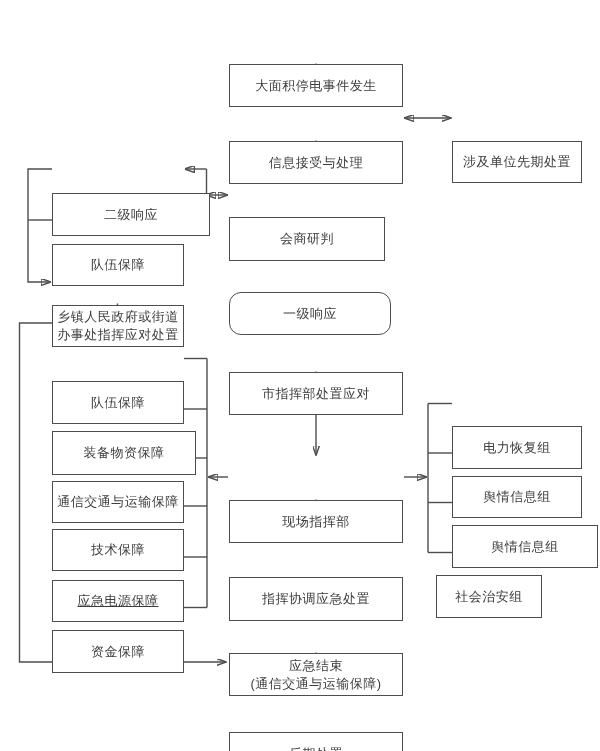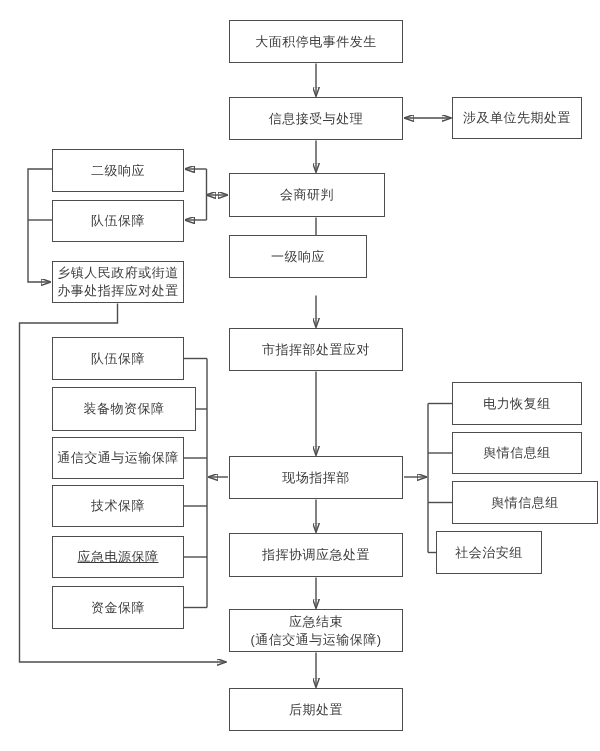--- a/index.html
+++ b/index.html
@@ -33,20 +33,21 @@
     background: #ffffff;
     color: var(--text, #3c3c3c);
     font-size: 13px;
     display: flex;
     flex-direction: column;
     align-items: center;
     justify-content: center;
     text-align: center;
     line-height: 18px;
     letter-spacing: 0.5px;
+    margin-top: 44px;
   }
 </style>
 </head>
 <body>
 
 <div id="canvas">
 
   <svg id="connectors" viewBox="0 0 600 751" xmlns="http://www.w3.org/2000/svg">
     <defs>
       <marker id="ah" viewBox="0 0 10 7" markerWidth="10" markerHeight="7" refX="9.5" refY="3.5" orient="auto-start-reverse" markerUnits="userSpaceOnUse">
@@ -91,32 +92,32 @@
     <line x1="428" y1="552.5" x2="452" y2="552.5"></line>
     <line x1="404" y1="477" x2="426.5" y2="477" marker-end="url(#ah)"></line>
   </svg>
 
   <div class="node" style="left:229px; top:20px; width:174px; height:43px;">大面积停电事件发生</div>
 
   <div class="node" style="left:229px; top:97px; width:174px; height:43px;">信息接受与处理</div>
 
   <div class="node" style="left:452px; top:97px; width:130px; height:42px;">涉及单位先期处置</div>
 
-  <div class="node" style="left:52px; top:149px; width:132px; height:43px;">二级响应</div>
+  <div class="node" style="left:52px; top:149px; width:158px; height:43px;">二级响应</div>
 
   <div class="node" style="left:52px; top:200px; width:132px; height:42px;">队伍保障</div>
 
   <div class="node" style="left:229px; top:173px; width:156px; height:44px;">会商研判</div>
 
   <div class="node" style="left:52px; top:261px; width:132px; height:42px;">
     <span>乡镇人民政府或街道</span>
     <span>办事处指挥应对处置</span>
   </div>
 
-  <div class="node" style="left:229px; top:235px; width:138px; height:43px;">一级响应</div>
+  <div class="node" style="left:229px; top:248px; width:162px; height:43px;border-radius:12px;">一级响应</div>
 
   <div class="node" style="left:229px; top:328px; width:174px; height:43px;">市指挥部处置应对</div>
 
   <div class="node" style="left:52px; top:337px; width:132px; height:43px;">队伍保障</div>
 
   <div class="node" style="left:52px; top:387px; width:144px; height:44px;">装备物资保障</div>
 
   <div class="node" style="left:52px; top:437px; width:132px; height:42px;">通信交通与运输保障</div>
 
   <div class="node" style="left:52px; top:485px; width:132px; height:42px;">技术保障</div>

